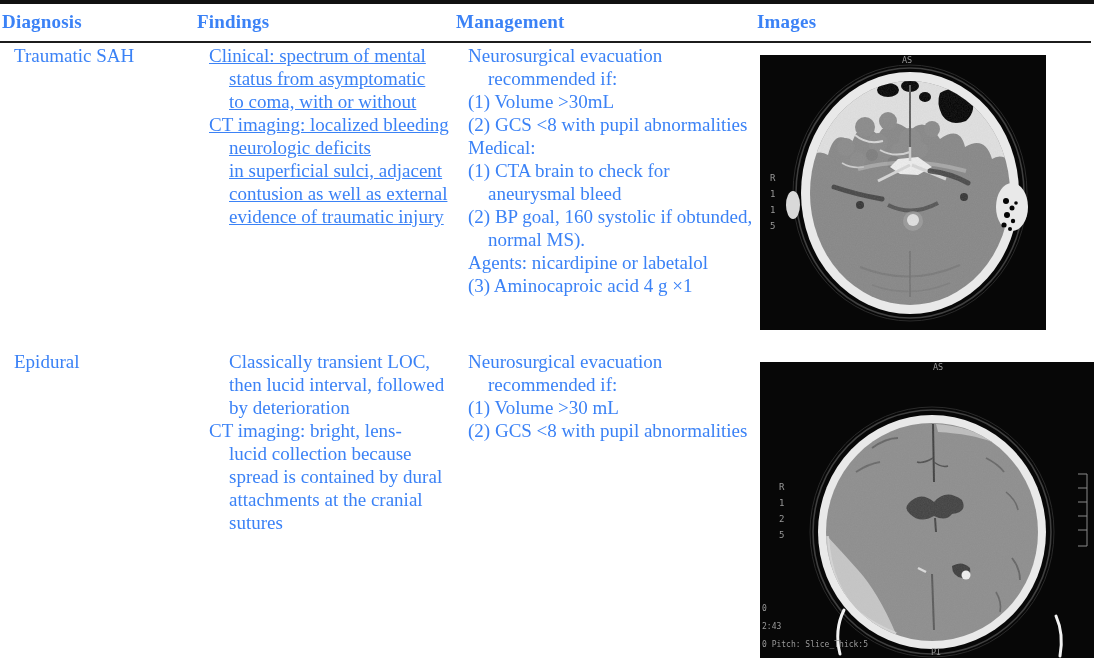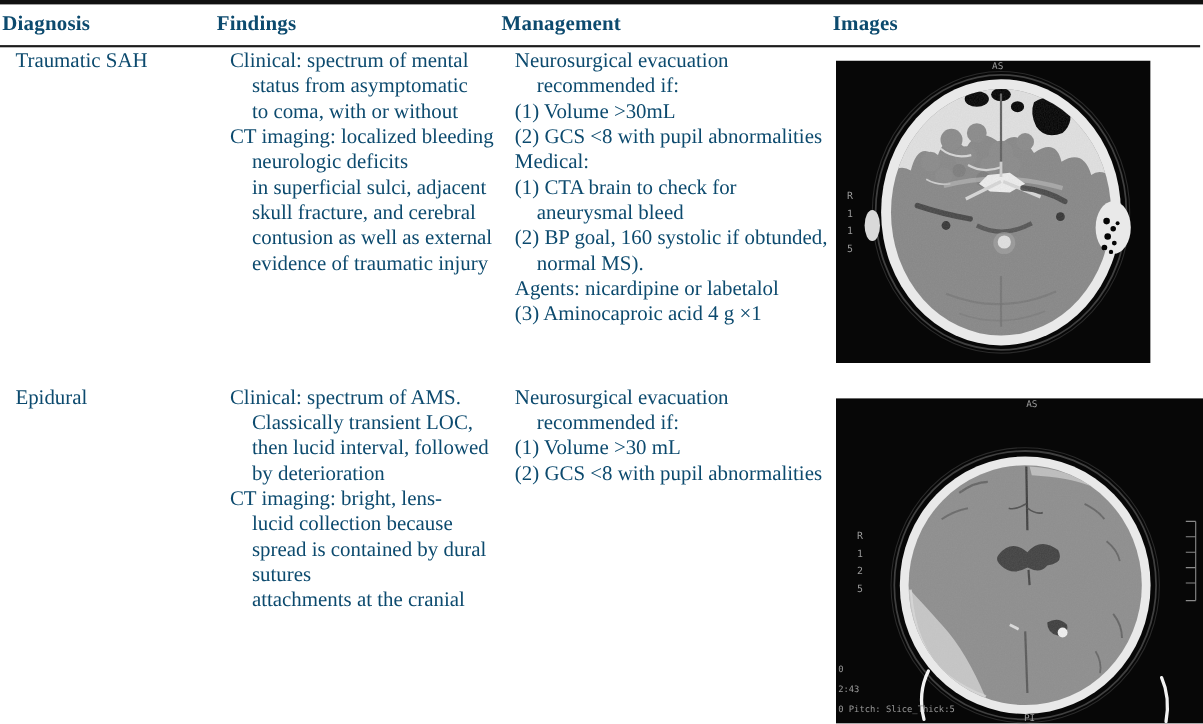--- a/index.html
+++ b/index.html
@@ -1,18 +1,18 @@
 <!DOCTYPE html>
 <html><head>
 <meta charset="utf-8">
 <style>
   html,body { margin:0; padding:0; background:#ffffff; }
   .page {
     position:relative; width:1094px; height:658px; background:#ffffff;
-    font-family:"Liberation Serif", serif; color:#0c4a6e; overflow:hidden;
+    font-family:"Liberation Serif", serif; color:#3b82f6; overflow:hidden;
   }
   .rule { position:absolute; background:#111111; }
   .rule-top  { left:0; top:0;  width:1094px; height:4px; }
   .rule-hdr  { left:0; top:41px; width:1091px; height:2px; background:#1c1c1c; }
   .hdr-cell { position:absolute; top:11px; font-weight:bold; font-size:19px; letter-spacing:0.2px; }
   .cell { position:absolute; font-size:19px; line-height:23px;margin-left:12px; }
   .ln { white-space:nowrap; }
   .ln.i1 { padding-left:20px; }
   .ct { position:absolute; line-height:0; }
   .ct svg text { font-family:"DejaVu Sans Mono", monospace; fill:#9a9a9a; }
@@ -25,28 +25,27 @@
   <div class="rule rule-top"></div>
 
   <div class="hdr-cell" style="left:2px">Diagnosis</div>
   <div class="hdr-cell" style="left:197px">Findings</div>
   <div class="hdr-cell" style="left:456px">Management</div>
   <div class="hdr-cell" style="left:757px">Images</div>
 
   <div class="rule rule-hdr"></div>
 
   <div class="cell" style="left:2px; top:44px;">Traumatic SAH</div>
-  <div class="cell" style="left:197px; top:44px;">
+  <div class="cell" style="left:197px; top:44px;text-decoration:underline;">
       <div class="ln">Clinical: spectrum of mental</div>
       <div class="ln i1">status from asymptomatic</div>
       <div class="ln i1">to coma, with or without</div>
       <div class="ln">CT imaging: localized bleeding</div>
       <div class="ln i1">neurologic deficits</div>
       <div class="ln i1">in superficial sulci, adjacent</div>
-      <div class="ln i1">skull fracture, and cerebral</div>
       <div class="ln i1">contusion as well as external</div>
       <div class="ln i1">evidence of traumatic injury</div>
     </div>
   <div class="cell" style="left:456px; top:44px;">
       <div class="ln">Neurosurgical evacuation</div>
       <div class="ln i1">recommended if:</div>
       <div class="ln">(1) Volume &gt;30mL</div>
       <div class="ln">(2) GCS &lt;8 with pupil abnormalities</div>
       <div class="ln">Medical:</div>
       <div class="ln">(1) CTA brain to check for</div>
@@ -124,29 +123,28 @@
       <text x="147" y="8" font-size="8.5" text-anchor="middle">AS</text>
       <text x="10" y="126" font-size="9">R</text>
       <text x="10" y="142" font-size="9">1</text>
       <text x="10" y="158" font-size="9">1</text>
       <text x="10" y="174" font-size="9">5</text>
     </svg>
   </div>
 
   <div class="cell" style="left:2px; top:350px;">Epidural</div>
   <div class="cell" style="left:197px; top:350px;">
-      <div class="ln">Clinical: spectrum of AMS.</div>
       <div class="ln i1">Classically transient LOC,</div>
       <div class="ln i1">then lucid interval, followed</div>
       <div class="ln i1">by deterioration</div>
       <div class="ln">CT imaging: bright, lens-</div>
       <div class="ln i1">lucid collection because</div>
       <div class="ln i1">spread is contained by dural</div>
+      <div class="ln i1">attachments at the cranial</div>
       <div class="ln i1">sutures</div>
-      <div class="ln i1">attachments at the cranial</div>
     </div>
   <div class="cell" style="left:456px; top:350px;">
       <div class="ln">Neurosurgical evacuation</div>
       <div class="ln i1">recommended if:</div>
       <div class="ln">(1) Volume &gt;30 mL</div>
       <div class="ln">(2) GCS &lt;8 with pupil abnormalities</div>
     </div>
 
   <div class="ct" style="left:760px; top:362px;">
     <svg width="334" height="296" viewBox="0 0 334 296">

